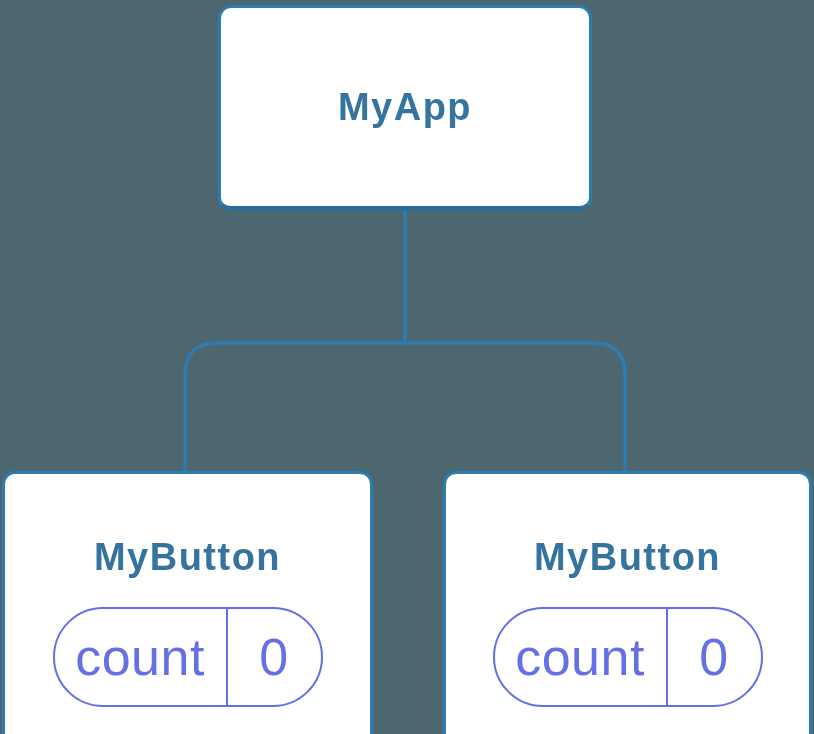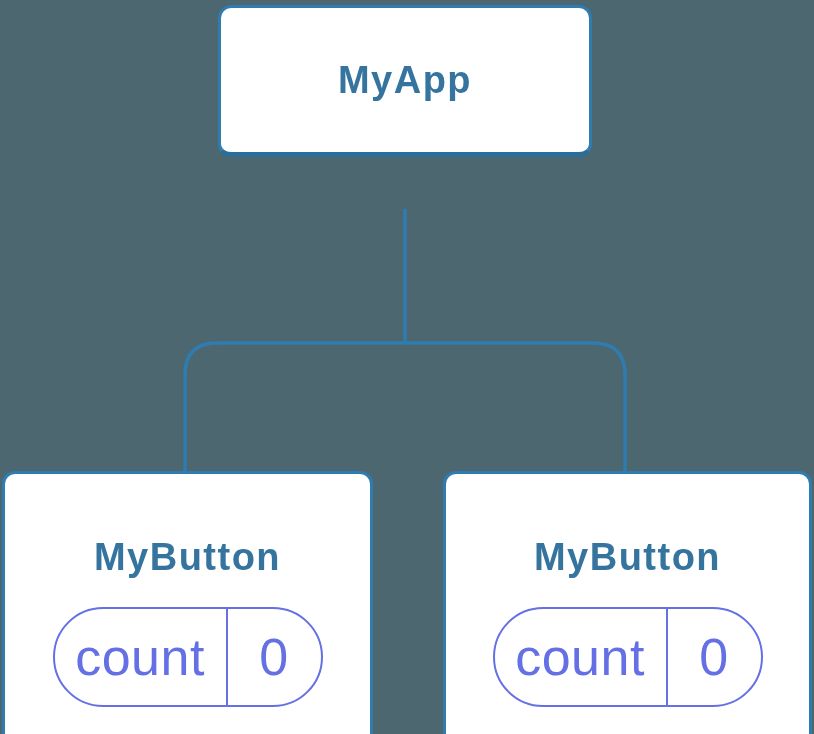--- a/index.html
+++ b/index.html
@@ -39,21 +39,21 @@
     background: var(--node-fill);
     border: 3px solid var(--node-border);
     border-bottom: 5px solid var(--node-border-bottom);
     border-radius: 13px;
     display: flex;
     align-items: center;
     flex-direction: column;
   }
   .node-root {
     left: 218px; top: 5px;
-    width: 374px; height: 152px;
+    width: 374px; height: 206px;
     justify-content: center;
   }
   .node-child {
     top: 471px;
     width: 371px; height: 335px;
     padding-top: 61px;
   }
   .node-child-1 { left: 2px; }
   .node-child-2 { left: 443px; width: 369px; }
   .node-title {

